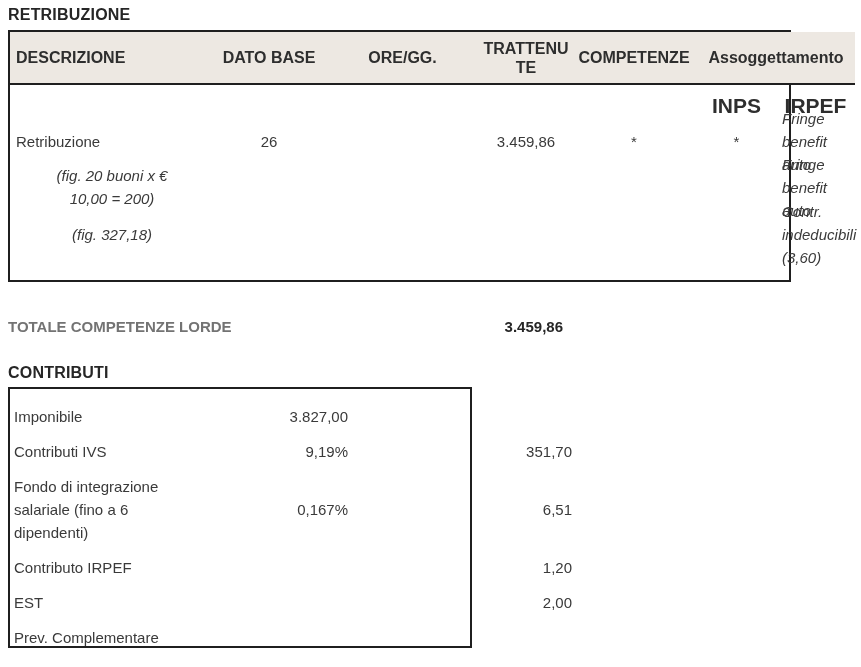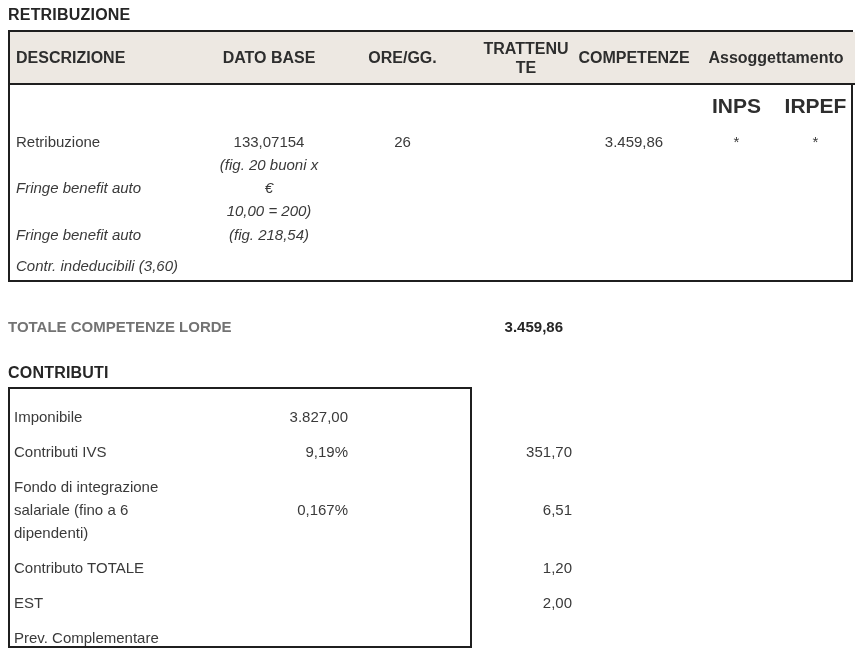--- a/index.html
+++ b/index.html
@@ -13,21 +13,21 @@
 
   .sec-heading {
     position:absolute; left:8px;
     font-size:16px; font-weight:bold; color:#262626; letter-spacing:0.2px;
   }
   .h-retr { top:6px; }
   .h-contr { top:364px; }
 
   
   .pay-table {
-    position:absolute; left:8px; top:30px; width:845px;
+    position:absolute; left:8px; top:30px; width:783px;
     display:grid;
     grid-template-columns:204px 110px 157px 90px 126px 79px 79px;
     grid-template-rows:53px 40px 32px 60px 34px 29px;
     border:2px solid #1f1f1f;
     background:#ffffff;
   }
   .cell {
     display:flex; align-items:center; justify-content:center;
     text-align:center; line-height:23px;
   }
@@ -85,38 +85,37 @@
     <div class="cell th preline">TRATTENU
 TE</div>
     <div class="cell th">COMPETENZE</div>
     <div class="cell th span2">Assoggettamento</div>
 
     <div class="cell span5"></div>
     <div class="cell subh">INPS</div>
     <div class="cell subh">IRPEF</div>
 
     <div class="cell c1">Retribuzione</div>
-    <div class="cell">133,07154</div>
     <div class="cell">26</div>
     <div class="cell"></div>
     <div class="cell">3.459,86</div>
     <div class="cell ast">*</div>
     <div class="cell ast">*</div>
 
     <div class="cell c1 it">Fringe benefit auto</div>
     <div class="cell it preline">(fig. 20 buoni x €
 10,00 = 200)</div>
     <div class="cell"></div>
     <div class="cell"></div>
     <div class="cell"></div>
     <div class="cell"></div>
     <div class="cell"></div>
 
     <div class="cell c1 it">Fringe benefit auto</div>
-    <div class="cell it">(fig. 218,54)</div>
+    <div class="cell it">(fig. 327,18)</div>
     <div class="cell"></div>
     <div class="cell"></div>
     <div class="cell"></div>
     <div class="cell"></div>
     <div class="cell"></div>
 
     <div class="cell c1 it">Contr. indeducibili (3,60)</div>
     <div class="cell it"></div>
     <div class="cell"></div>
     <div class="cell"></div>
@@ -147,21 +146,21 @@
       <div class="ccell cspacer"></div>
       <div class="ccell camount">351,70</div>
     </div>
     <div class="crow">
       <div class="ccell clabel">Fondo di integrazione salariale (fino a 6 dipendenti)</div>
       <div class="ccell cdato">0,167%</div>
       <div class="ccell cspacer"></div>
       <div class="ccell camount">6,51</div>
     </div>
     <div class="crow">
-      <div class="ccell clabel">Contributo TOTALE</div>
+      <div class="ccell clabel">Contributo IRPEF</div>
       <div class="ccell cdato"></div>
       <div class="ccell cspacer"></div>
       <div class="ccell camount">1,20</div>
     </div>
     <div class="crow">
       <div class="ccell clabel">EST</div>
       <div class="ccell cdato"></div>
       <div class="ccell cspacer"></div>
       <div class="ccell camount">2,00</div>
     </div>

